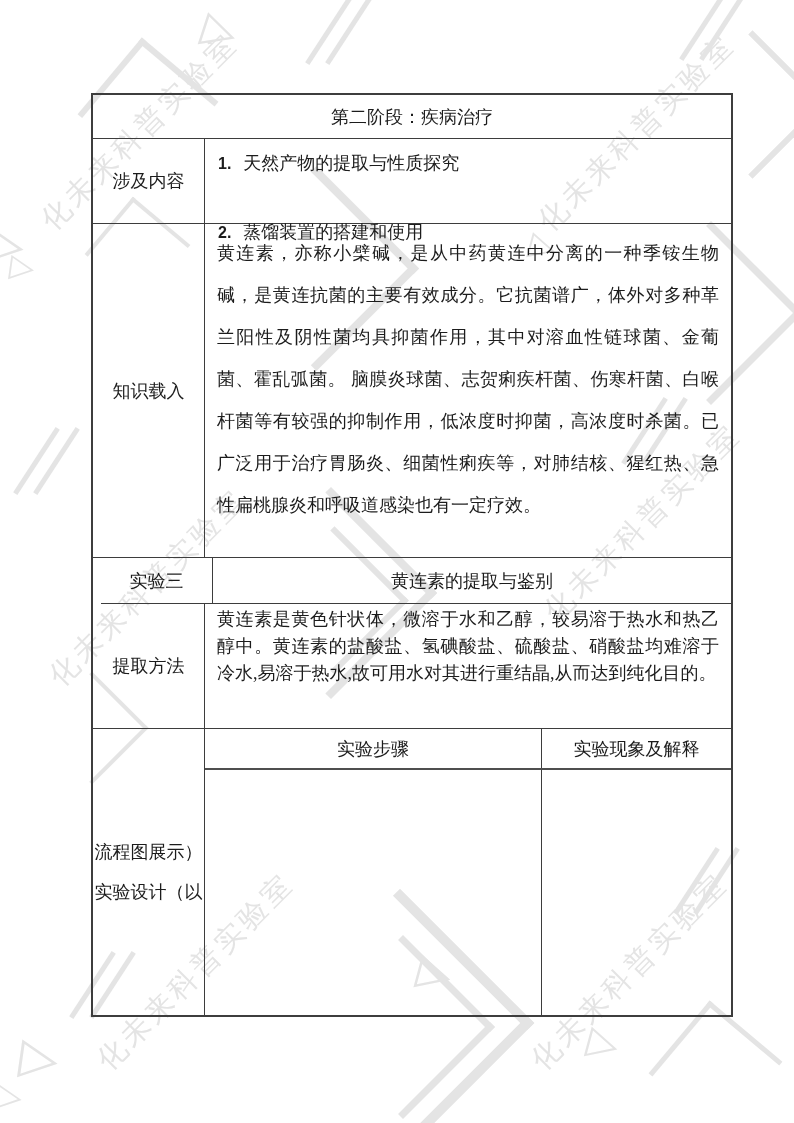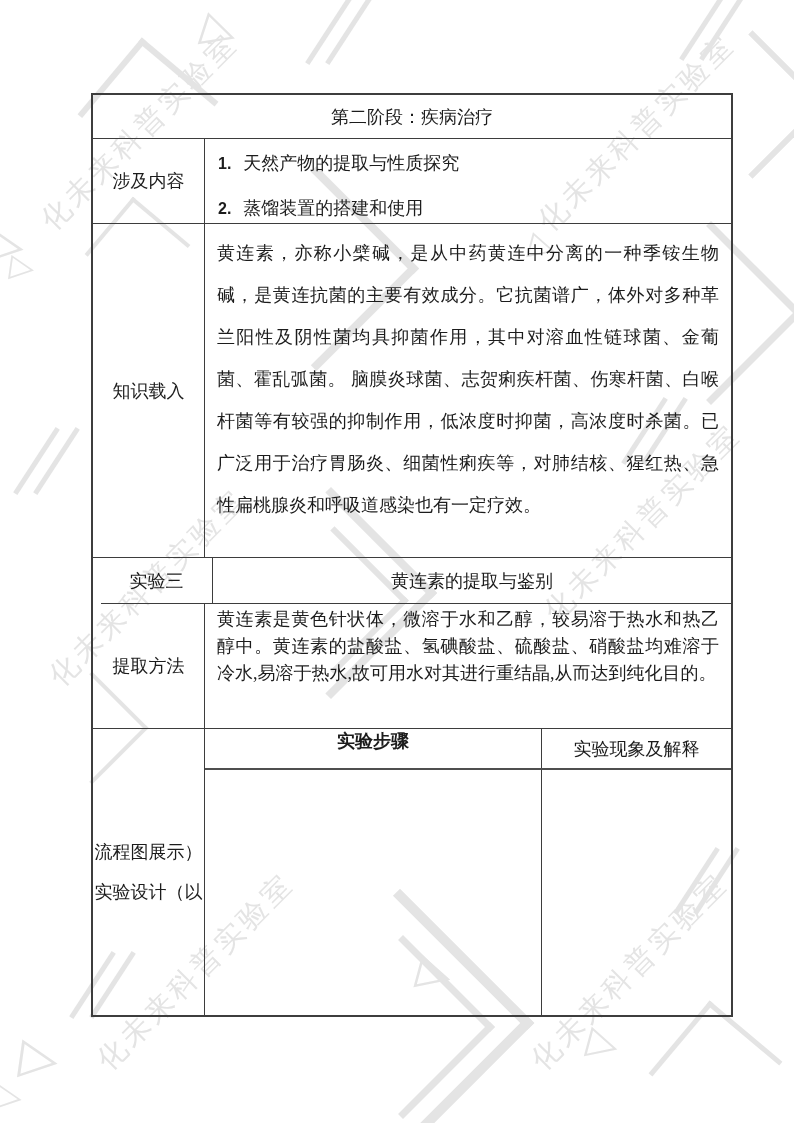--- a/index.html
+++ b/index.html
@@ -28,30 +28,30 @@
   .tr{display:flex;border-bottom:1px solid var(--border);}
   .tr:last-child{border-bottom:none;}
   .r1{height:44px;align-items:center;justify-content:center;}
   .r2{height:85px;}
   .r3{height:334px;}
   .r4{height:46px;margin-left:8px;}
   .r5{height:125px;}
   .r6{flex:1;}
   .label-cell{width:112px;border-right:1px solid var(--border);display:flex;flex-direction:column;align-items:center;justify-content:center;text-align:center;flex-shrink:0;line-height:40px;}
   .content-cell{flex:1;display:flex;flex-direction:column;min-width:0;}
-  .list-cell{padding:2px 0 0 13px;}
+  .list-cell{padding:2px 0 0 13px;gap:24px;}
   .list-item{line-height:45px;white-space:nowrap;}
   .list-item .num{font-family:"Liberation Sans","DejaVu Sans",sans-serif;font-weight:bold;font-size:16px;margin-right:12px;}
   .subheader{height:39px;border-bottom:1px solid var(--border);display:flex;align-items:center;justify-content:center;}
   .para{flex:1;padding:8px 12px 0 12px;line-height:42px;text-align:justify;}
   .para5{padding-top:2px;line-height:27px;}
   .center-cell{display:flex;align-items:center;justify-content:center;flex-direction:row;}
   .r6-head{height:41px;display:flex;border-bottom:2px solid var(--border-heavy);}
   .r6-body{flex:1;display:flex;}
-  .col-steps{width:337px;border-right:1px solid var(--border);display:flex;justify-content:center;font-weight:bold;}
+  .col-steps{width:337px;border-right:1px solid var(--border);display:flex;align-items:center;justify-content:center;}
   .col-obs{flex:1;display:flex;align-items:center;justify-content:center;font-family:Liberation Serif, serif;}
 </style>
 </head>
 <body>
 
 <div class="page">
 
   <div class="wm-layer">
       <div class="wm-text" style="left: 140px; top: 132px; transform: translate(-50%, -50%) rotate(-45deg);">化未来科普实验室</div>
       <div class="wm-text" style="left: 637px; top: 133px; transform: translate(-50%, -50%) rotate(-45deg);">化未来科普实验室</div>

